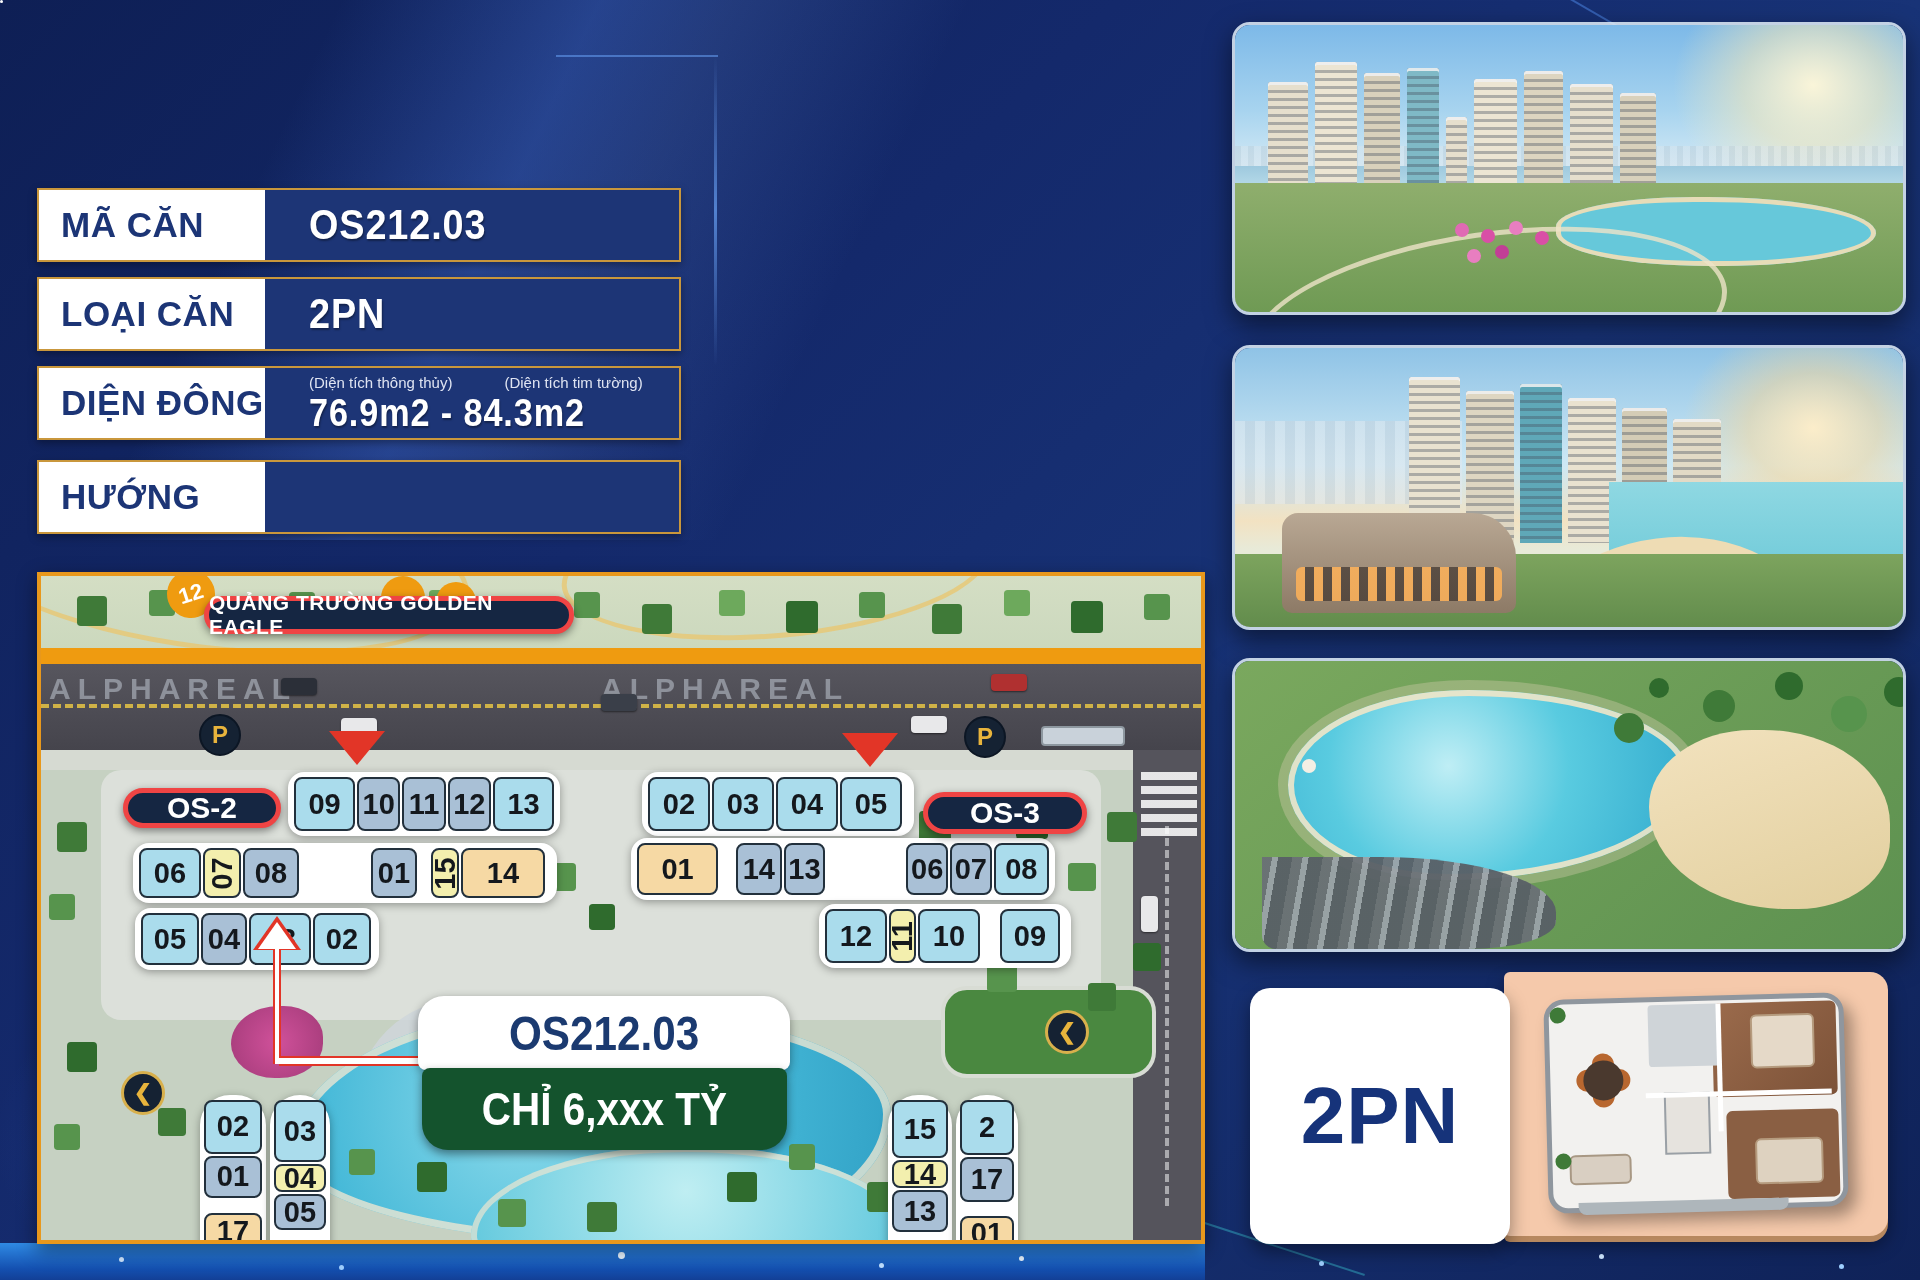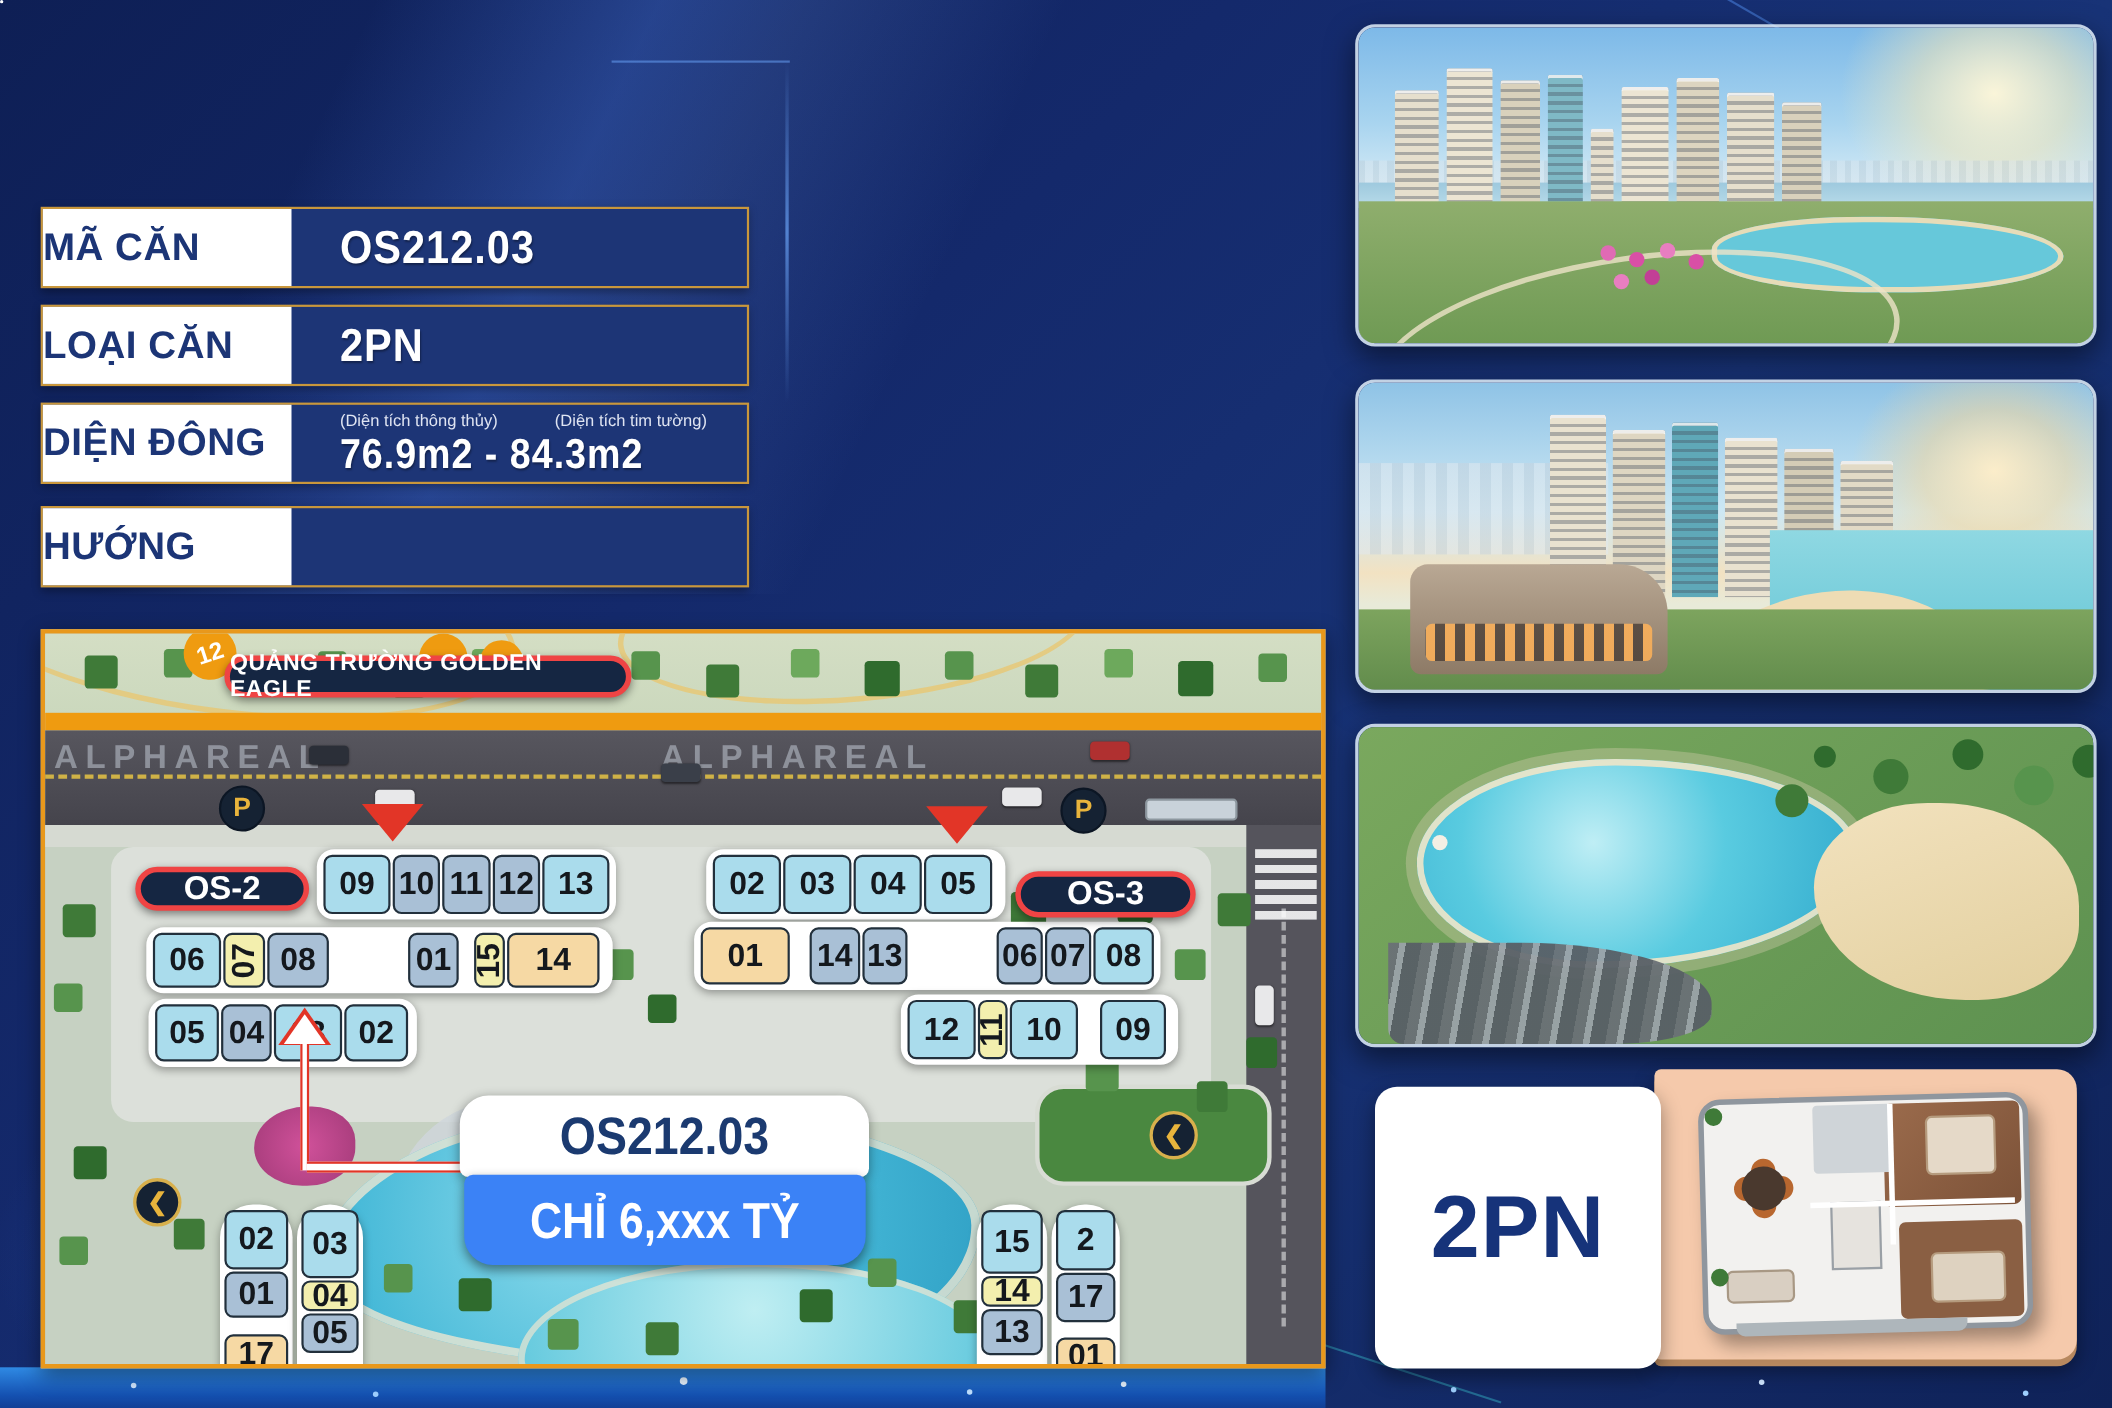--- a/index.html
+++ b/index.html
@@ -23,21 +23,21 @@
   .glowband{left:0;top:1243px;width:1205px;height:37px;
             background:linear-gradient(180deg,#2f8ae4,#1450b0 70%,#123f96);}
   .sparkles{left:0;top:0;width:3px;height:3px;border-radius:50%;background:#fff;
             box-shadow:120px 1258px 0 1px #cfe6ff,340px 1266px 0 1px #9fd0ff,620px 1254px 0 2px #e8f4ff,
                        880px 1264px 0 1px #bfe0ff,1020px 1257px 0 1px #e8f4ff,1320px 1262px 0 1px #9fd0ff,
                        1600px 1255px 0 1px #cfe6ff,1840px 1265px 0 1px #9fd0ff;}
   
   .irow{position:absolute;left:37px;width:644px;height:74px;border:2px solid #c9973c;
         background:#1d3576;display:flex;box-shadow:0 3px 8px rgba(0,0,0,.35);}
   .ilabel{width:226px;background:#ffffff;color:#1c3576;font-weight:800;font-size:35px;
-          display:flex;align-items:center;letter-spacing:.5px;}
+          display:flex;align-items:center;padding-left:22px;letter-spacing:.5px;}
   .ivalue{flex:1;color:#fff;display:flex;align-items:center;padding-left:44px;}
   .bigval{font-weight:800;font-size:42px;letter-spacing:1px;display:inline-block;
           transform:scaleX(.9);transform-origin:left center;text-shadow:1px 2px 2px rgba(0,0,0,.35);}
   .ivalue.area{flex-direction:column;align-items:flex-start;justify-content:center;padding-top:2px;}
   .caps{display:flex;gap:52px;font-size:15px;color:#dfe4f2;margin-bottom:1px;}
   .caps span{display:inline-block;}
   .area .bigval{font-size:38px;}
   
   .map{left:37px;top:572px;width:1168px;height:672px;border:4px solid #e8981c;
        background:#c6d1c2;overflow:hidden;box-shadow:0 6px 18px rgba(0,0,0,.45);}
@@ -106,21 +106,21 @@
   .gap{display:block;}
   .rot span{display:inline-block;transform:rotate(-90deg);}
   
   .stem{left:232px;top:372px;width:8px;height:116px;background:#fff;border-left:2px solid #e23527;border-right:2px solid #e23527;z-index:8;}
   .hleader{left:238px;top:480px;width:140px;height:10px;background:#fff;border-top:2px solid #e23527;border-bottom:2px solid #e23527;z-index:8;}
   .ahead-red{left:212px;top:340px;width:0;height:0;border-left:24px solid transparent;border-right:24px solid transparent;border-bottom:34px solid #e23527;z-index:8;}
   .ahead{left:217px;top:346px;width:0;height:0;border-left:19px solid transparent;border-right:19px solid transparent;border-bottom:27px solid #fff;z-index:9;}
   .cowhite{left:377px;top:420px;width:372px;height:74px;background:#fff;border-radius:26px 26px 8px 8px;
            display:flex;align-items:center;justify-content:center;z-index:9;box-shadow:0 3px 10px rgba(0,0,0,.4);}
   .cowhite span{color:#1b3a70;font-weight:800;font-size:48px;display:inline-block;transform:scaleX(.88);}
-  .cored{left:381px;top:492px;width:365px;height:82px;background:#3b82f6;border-radius:8px 8px 26px 26px;
+  .cored{left:381px;top:492px;width:365px;height:82px;background:#14532d;border-radius:8px 8px 26px 26px;
          display:flex;align-items:center;justify-content:center;z-index:9;box-shadow:0 4px 10px rgba(0,0,0,.45);}
   .cored span{color:#fff;font-weight:800;font-size:46px;display:inline-block;transform:scaleX(.88);}
   .chev{width:44px;height:44px;border-radius:50%;background:#152233;border:3px solid #d8b04c;color:#e8b43c;
         font-size:22px;font-weight:800;display:flex;align-items:center;justify-content:center;z-index:7;}
   
   .photo{left:1232px;width:674px;border-radius:18px;overflow:hidden;border:3px solid rgba(226,238,248,.85);
          box-shadow:0 10px 26px rgba(0,0,0,.5);}
   .p1{top:22px;height:293px;}.p2{top:345px;height:285px;}.p3{top:658px;height:294px;}
   .fill{position:absolute;left:0;top:0;right:0;bottom:0;}
   .sun{position:absolute;border-radius:50%;}

